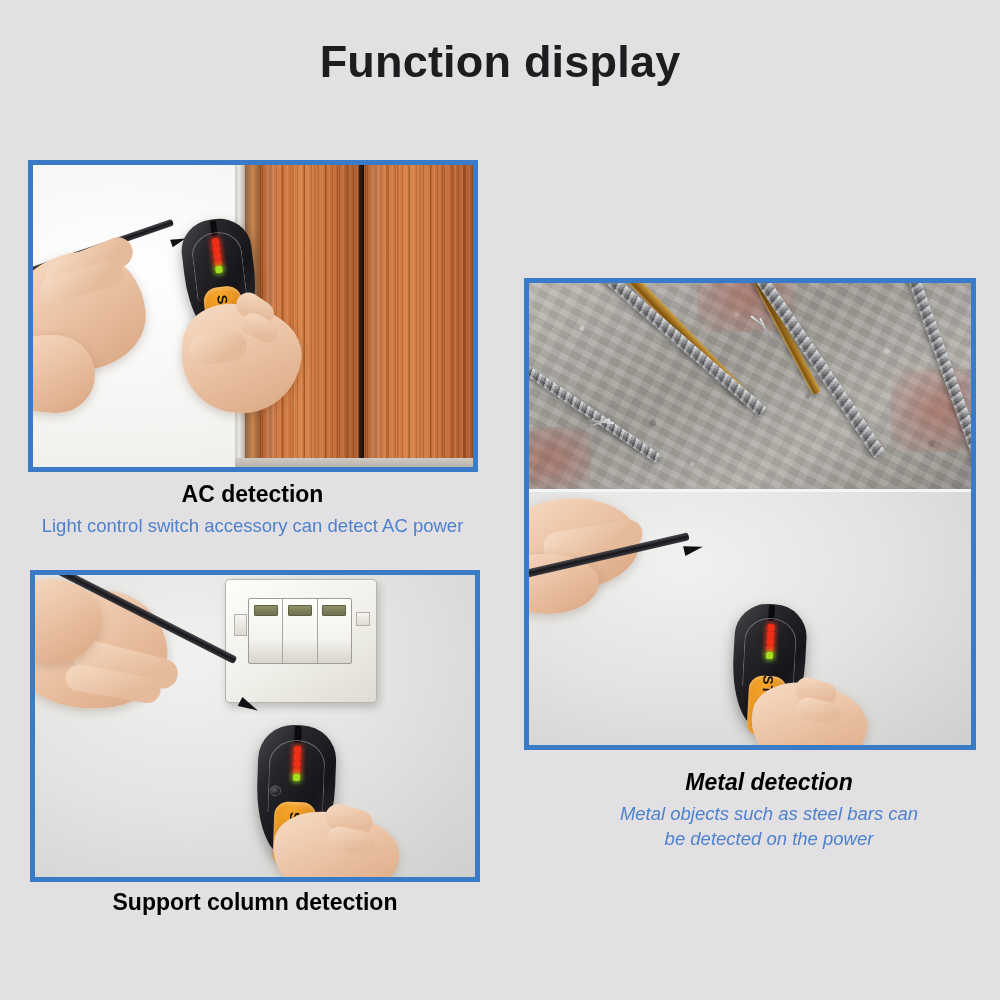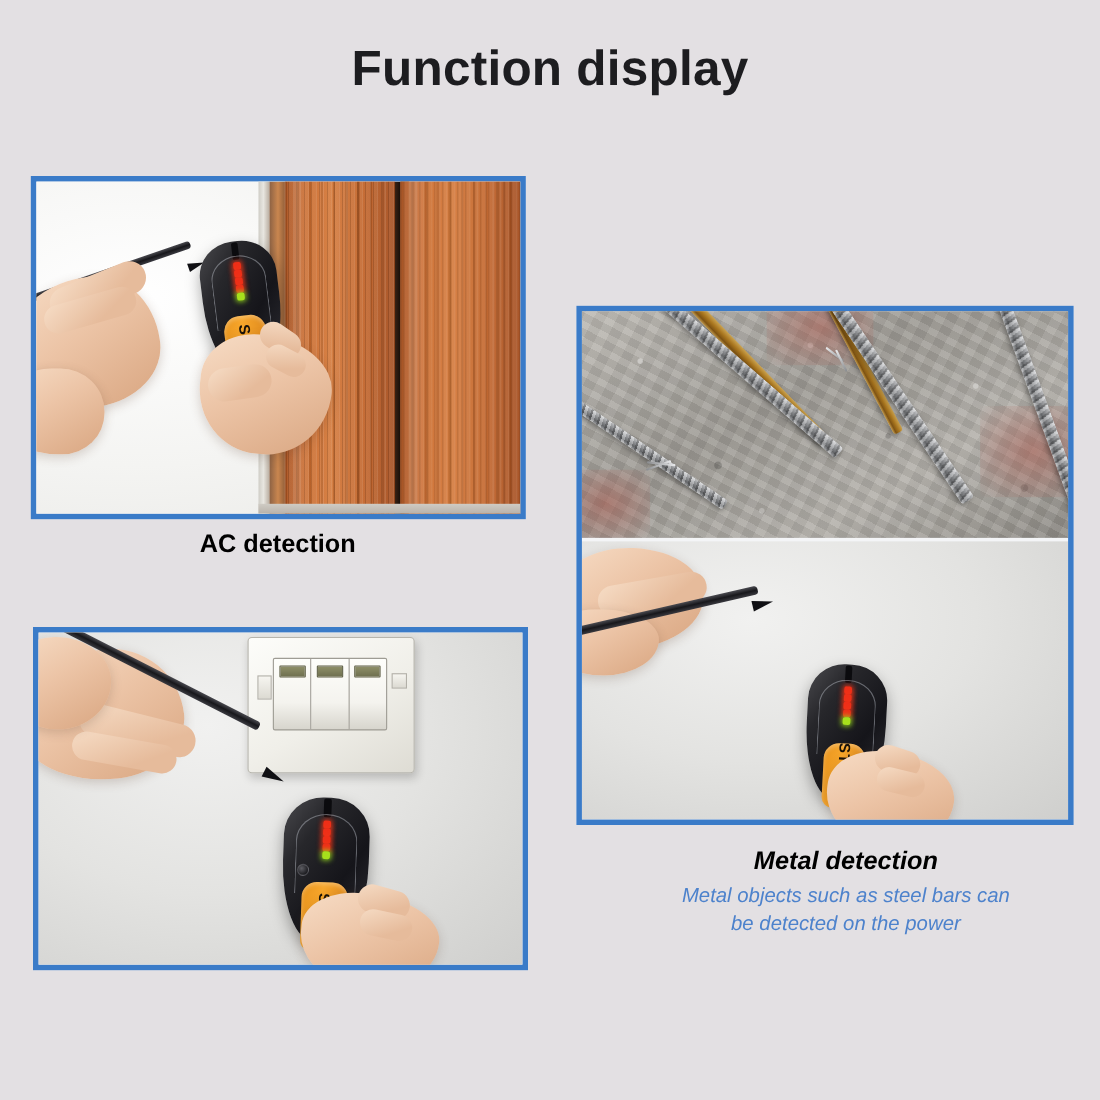--- a/index.html
+++ b/index.html
@@ -337,20 +337,21 @@
 
     <div class="hand" style="left:148px; top:140px; width:120px; height:108px; border-radius:42% 56% 50% 48%/40% 44% 58% 56%; transform:rotate(6deg); z-index:3;"></div>
     <div class="finger" style="left:202px; top:132px; width:40px; height:24px; border-radius:14px; transform:rotate(34deg); z-index:4;"></div>
     <div class="finger" style="left:208px; top:152px; width:38px; height:22px; border-radius:12px; transform:rotate(28deg); z-index:4;"></div>
     <div class="finger" style="left:156px; top:168px; width:58px; height:30px; border-radius:16px; transform:rotate(-8deg); z-index:4;"></div>
   </div>
 </div>
 
 <div class="caption" id="caption-ac">
   <div class="c-title">AC detection</div>
+  <div class="c-sub">Light control switch accessory can detect AC power</div>
 </div>
 
 <div class="panel" id="panel-metal">
 
   <div class="split-top">
     <div class="concrete"></div>
     <div class="concrete-blotch" style="left:38%; top:-10%; width:22%; height:34%;"></div>
     <div class="concrete-blotch" style="left:82%; top:42%; width:22%; height:40%;"></div>
     <div class="concrete-blotch" style="left:-4%; top:70%; width:18%; height:30%;"></div>
 
@@ -451,13 +452,14 @@
       </div>
     </div>
 
     <div class="hand" style="left:238px; top:238px; width:126px; height:86px; border-radius:42% 54% 50% 48%/40% 44% 58% 56%; transform:rotate(6deg); z-index:3;"></div>
     <div class="finger" style="left:290px; top:232px; width:48px; height:26px; border-radius:14px; transform:rotate(16deg); z-index:4;"></div>
     <div class="finger" style="left:292px; top:254px; width:48px; height:24px; border-radius:13px; transform:rotate(12deg); z-index:4;"></div>
   </div>
 </div>
 
 <div class="caption" id="caption-support">
+  <div class="c-title">Support column detection</div>
 </div>
 
 </body></html>

